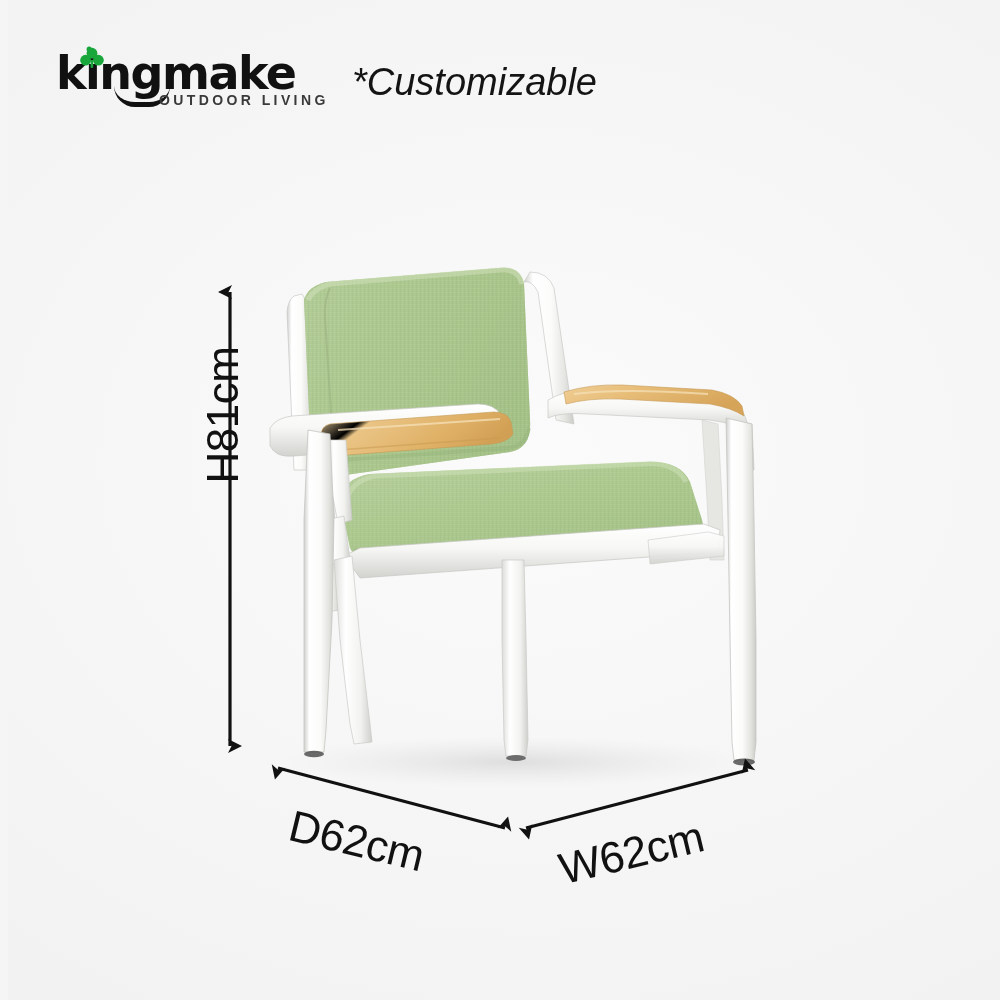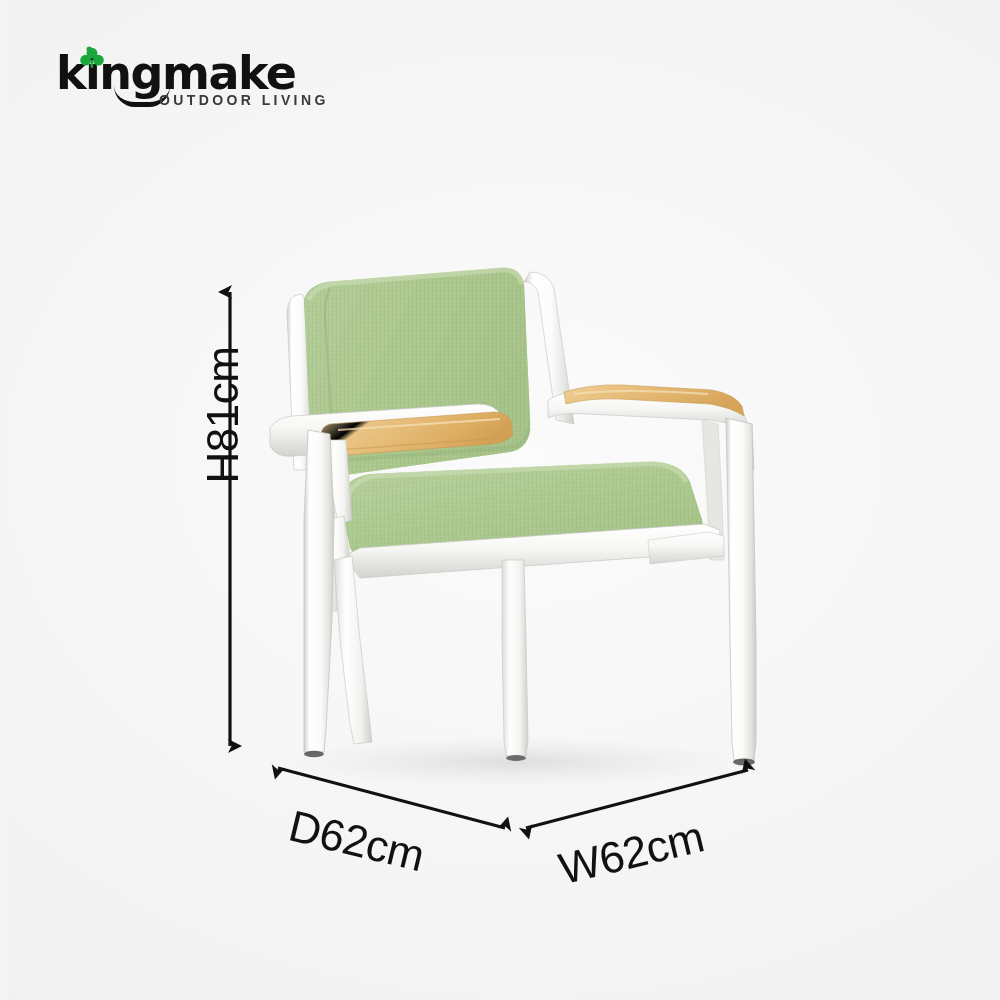--- a/index.html
+++ b/index.html
@@ -155,20 +155,21 @@
       <svg id="logo-clover" viewBox="0 0 28 28">
         <circle cx="14" cy="7.2" r="5.4" fill="#19a73c"></circle>
         <circle cx="7.6" cy="14.2" r="5.4" fill="#19a73c"></circle>
         <circle cx="20.4" cy="14.2" r="5.4" fill="#19a73c"></circle>
         <circle cx="11.2" cy="3.2" r="2.6" fill="#19a73c"></circle>
         <rect x="12.6" y="14" width="2.6" height="8" rx="1.2" fill="#19a73c"></rect>
       </svg>
       <div id="logo-tagline">OUTDOOR LIVING</div>
     </div>
 
+    <div id="customizable">*Customizable</div>
 
   </div>
 
   <svg id="product" viewBox="0 0 1000 1000">
     <defs>
 
       <pattern id="weave" width="4" height="4" patternUnits="userSpaceOnUse">
         <rect width="4" height="4" fill="#abc68f"></rect>
         <rect width="4" height="1" y="0" fill="#b8d19e" opacity="0.75"></rect>
         <rect width="1" height="4" x="0" fill="#9fbc83" opacity="0.6"></rect>

